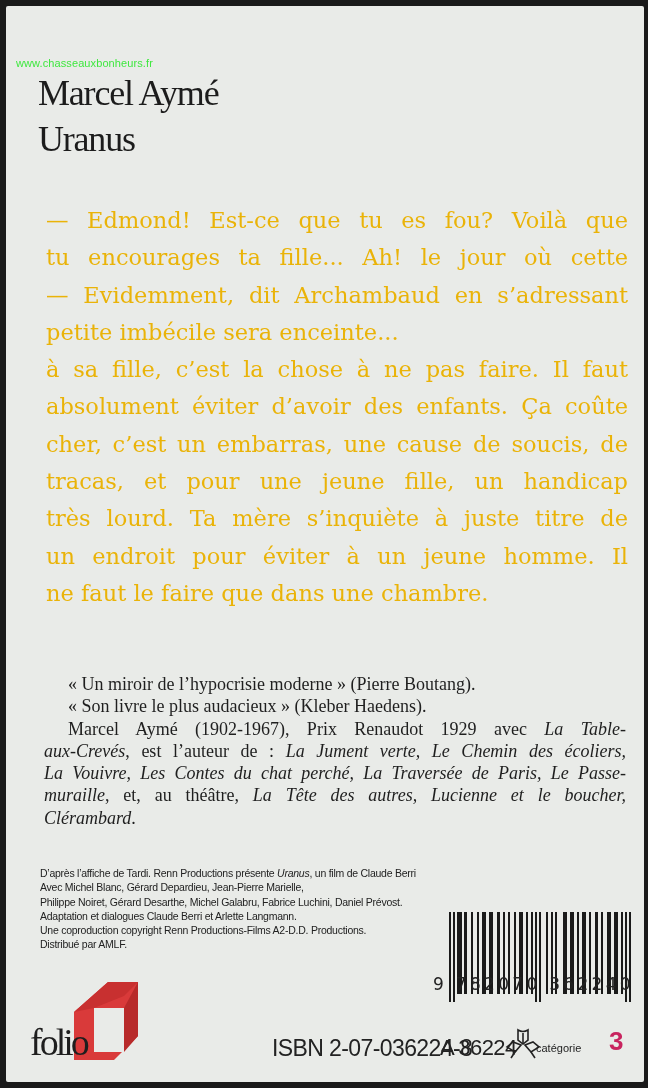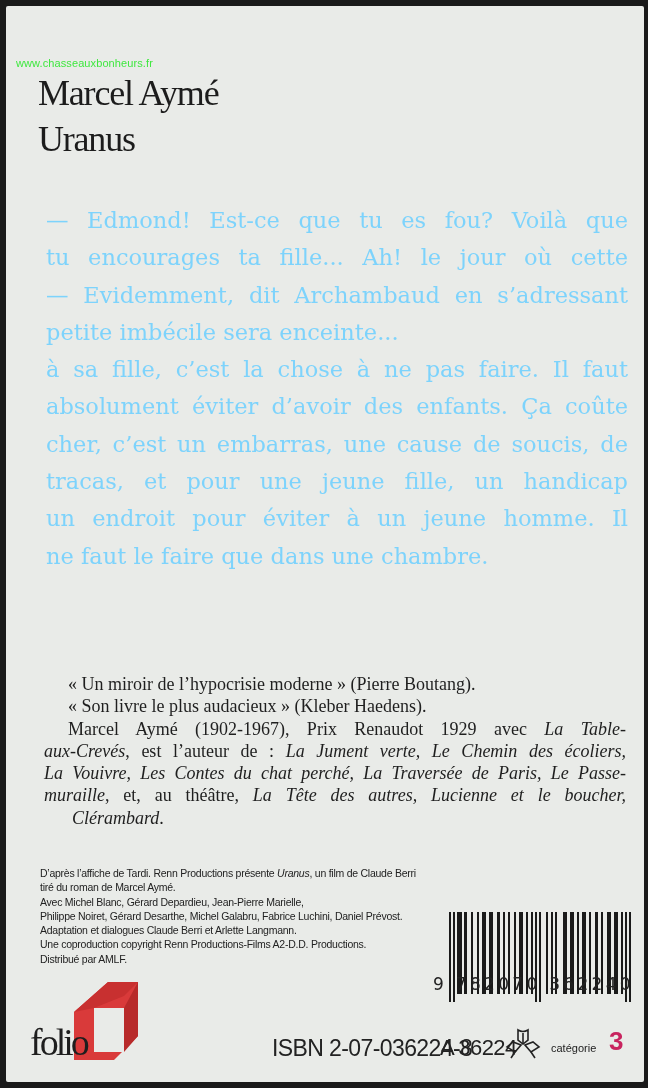--- a/index.html
+++ b/index.html
@@ -24,34 +24,34 @@
     color:#1c1c1c; letter-spacing:-1.2px;
   }
   .title {
     position:absolute; left:38px; top:117px;
     font-family:"Liberation Serif", serif; font-size:36px; line-height:44px;
     color:#1c1c1c; letter-spacing:-1.2px;
   }
   .excerpt {
     position:absolute; left:46px; top:202px; width:582px;
     font-family:"DejaVu Serif", serif; font-size:22.5px; line-height:37.3px;
-    color:#7dd3fc; text-align:justify; text-align-last:left;
+    color:#eab308; text-align:justify; text-align-last:left;
   }
   .excerpt .line { display:block; white-space:nowrap; text-align-last:justify; }
   .excerpt .line.last { text-align-last:left; }
   .quotes {
     position:absolute; left:44px; top:673px; width:582px;
     font-family:"Liberation Serif", serif; font-size:18px; line-height:22.3px;
     color:#1f1f1f;
   }
   .quotes .q { display:block; padding-left:24px; white-space:nowrap; }
   .quotes .bio { display:block; }
   .quotes .bio .l { display:block; white-space:nowrap; text-align:justify; text-align-last:justify; }
   .quotes .bio .l.first { padding-left:24px; }
-  .quotes .bio .l.last { text-align-last:left;margin-left:28px; }
+  .quotes .bio .l.last { text-align-last:left; }
   .quotes i { font-style:italic; }
   .credits {
     position:absolute; left:40px; top:866px; width:420px;
     font-family:"Liberation Sans", sans-serif; font-size:10.5px; line-height:14.3px;
     color:#222; letter-spacing:-0.25px;
   }
   .credits .l { display:block; white-space:nowrap; }
   .barcode {
     position:absolute; left:447px; top:912px; width:198px; height:90px;
   }
@@ -72,21 +72,21 @@
     font-family:"Liberation Sans", sans-serif; font-size:23px; color:#222;
     letter-spacing:-0.6px; white-space:nowrap;
   }
   .acode {
     position:absolute; left:440px; top:1035px;
     font-family:"Liberation Sans", sans-serif; font-size:22px; color:#222;
     letter-spacing:-0.6px; white-space:nowrap;
   }
   .cat-icon { position:absolute; left:505px; top:1028px; width:36px; height:32px; }
   .cat-label {
-    position:absolute; left:551px; top:1042px;
+    position:absolute; left:536px; top:1042px;
     font-family:"Liberation Sans", sans-serif; font-size:11px; color:#222;
   }
   .cat-num {
     position:absolute; left:609px; top:1026px;
     font-family:"Liberation Sans", sans-serif; font-weight:bold; font-size:26px; color:#c8245f;
   }
 </style>
 </head>
 <body>
 
@@ -99,39 +99,39 @@
 
 <div class="excerpt">
   <span class="line">— Edmond! Est-ce que tu es fou? Voilà que</span>
   <span class="line">tu encourages ta fille... Ah! le jour où cette</span>
   <span class="line">— Evidemment, dit Archambaud en s’adressant</span>
   <span class="line last">petite imbécile sera enceinte...</span>
   <span class="line">à sa fille, c’est la chose à ne pas faire. Il faut</span>
   <span class="line">absolument éviter d’avoir des enfants. Ça coûte</span>
   <span class="line">cher, c’est un embarras, une cause de soucis, de</span>
   <span class="line">tracas, et pour une jeune fille, un handicap</span>
+  <span class="line">très lourd. Ta mère s’inquiète à juste titre de</span>
   <span class="line">un endroit pour éviter à un jeune homme. Il</span>
   <span class="line last">ne faut le faire que dans une chambre.</span>
 </div>
 
 <div class="quotes">
   <span class="q">« Un miroir de l’hypocrisie moderne » (Pierre Boutang).</span>
   <span class="q">« Son livre le plus audacieux » (Kleber Haedens).</span>
   <span class="bio">
     <span class="l first"><span>Marcel Aymé (1902-1967), Prix Renaudot 1929 avec </span><i>La Table-</i></span>
     <span class="l"><i>aux-Crevés</i><span>, est l’auteur de : </span><i>La Jument verte, Le Chemin des écoliers,</i></span>
     <span class="l"><i>La Vouivre, Les Contes du chat perché, La Traversée de Paris, Le Passe-</i></span>
     <span class="l"><i>muraille</i><span>, et, au théâtre, </span><i>La Tête des autres, Lucienne et le boucher,</i></span>
     <span class="l last"><i>Clérambard</i><span>.</span></span>
   </span>
 </div>
 
 <div class="credits">
   <span class="l"><span>D’après l’affiche de Tardi. Renn Productions présente </span><i>Uranus</i><span>, un film de Claude Berri</span></span>
-  <span class="l">tiré du roman de Marcel Aymé.</span>
   <span class="l">Avec Michel Blanc, Gérard Depardieu, Jean-Pierre Marielle,</span>
   <span class="l">Philippe Noiret, Gérard Desarthe, Michel Galabru, Fabrice Luchini, Daniel Prévost.</span>
   <span class="l">Adaptation et dialogues Claude Berri et Arlette Langmann.</span>
   <span class="l">Une coproduction copyright Renn Productions-Films A2-D.D. Productions.</span>
   <span class="l">Distribué par AMLF.</span>
 </div>
 
 <div class="barcode">
   <svg width="198" height="90" viewBox="0 0 198 90">
     <g fill="#1a1a1a">

